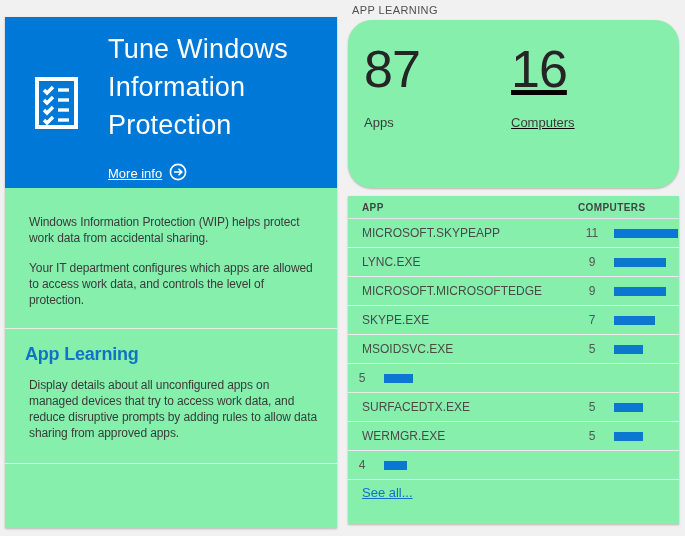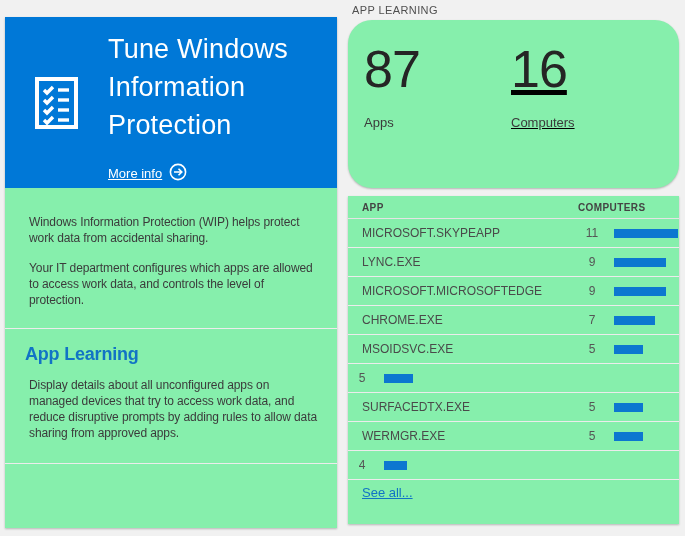--- a/index.html
+++ b/index.html
@@ -148,21 +148,21 @@
 
   <div class="t-row">
     <span class="name">MICROSOFT.MICROSOFTEDGE</span>
     <span class="count">9</span>
     <span class="barwrap">
       <span class="bar" style="display: block; width: 52px;"></span>
     </span>
   </div>
 
   <div class="t-row">
-    <span class="name">CHROME.EXE</span>
+    <span class="name">SKYPE.EXE</span>
     <span class="count">7</span>
     <span class="barwrap">
       <span class="bar" style="display: block; width: 41px;"></span>
     </span>
   </div>
 
   <div class="t-row">
     <span class="name">MSOIDSVC.EXE</span>
     <span class="count">5</span>
     <span class="barwrap">

